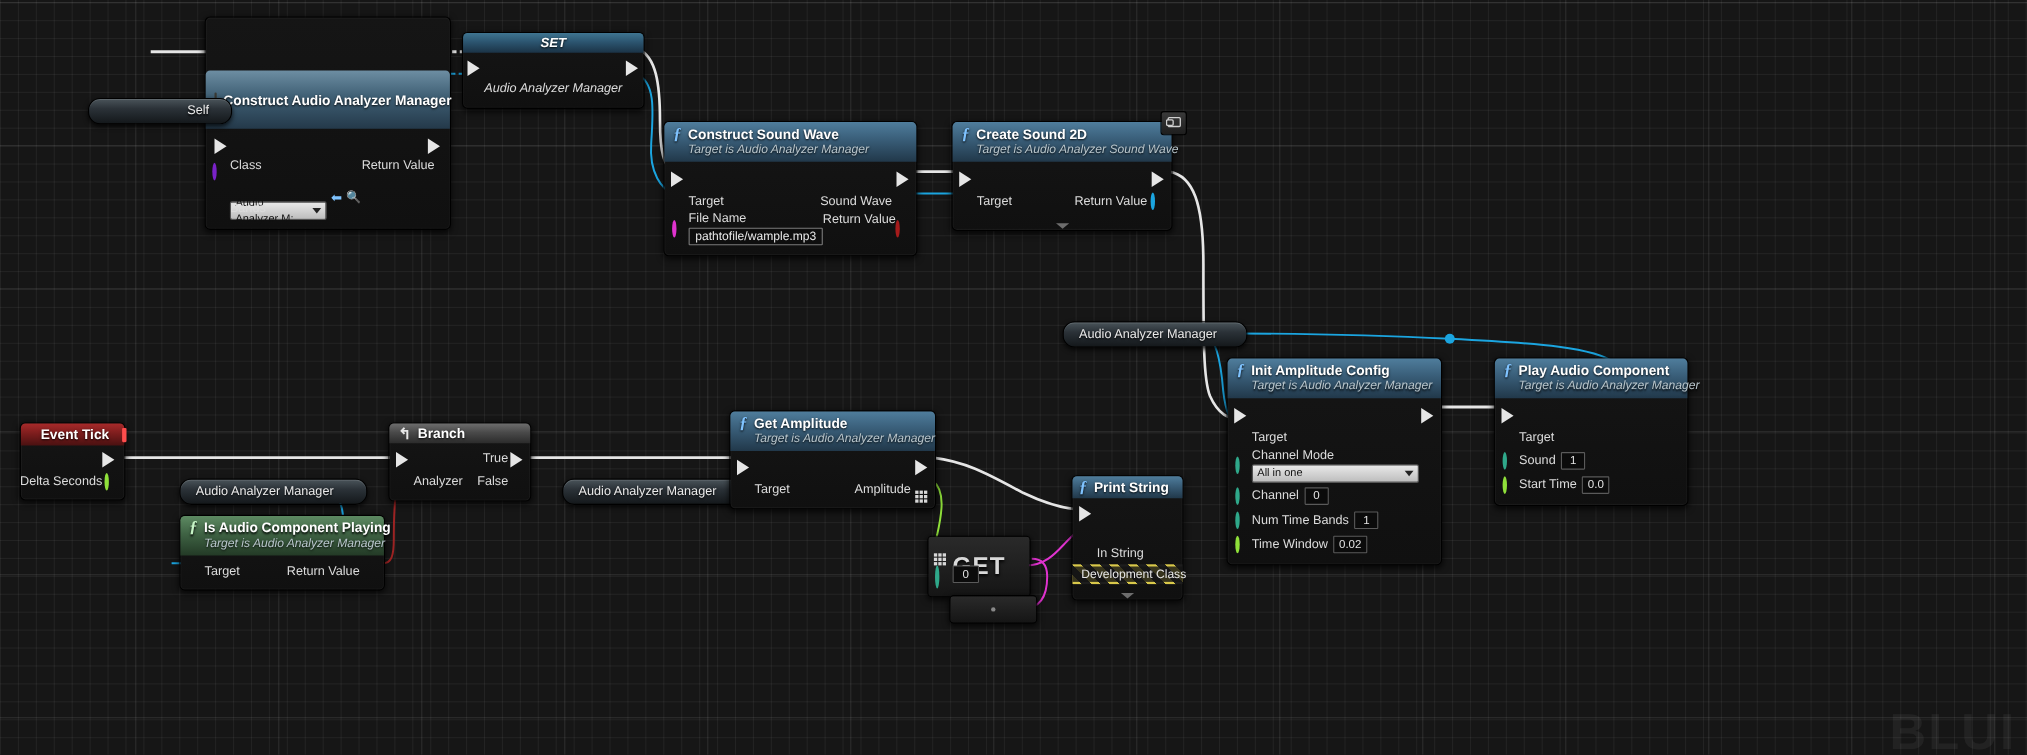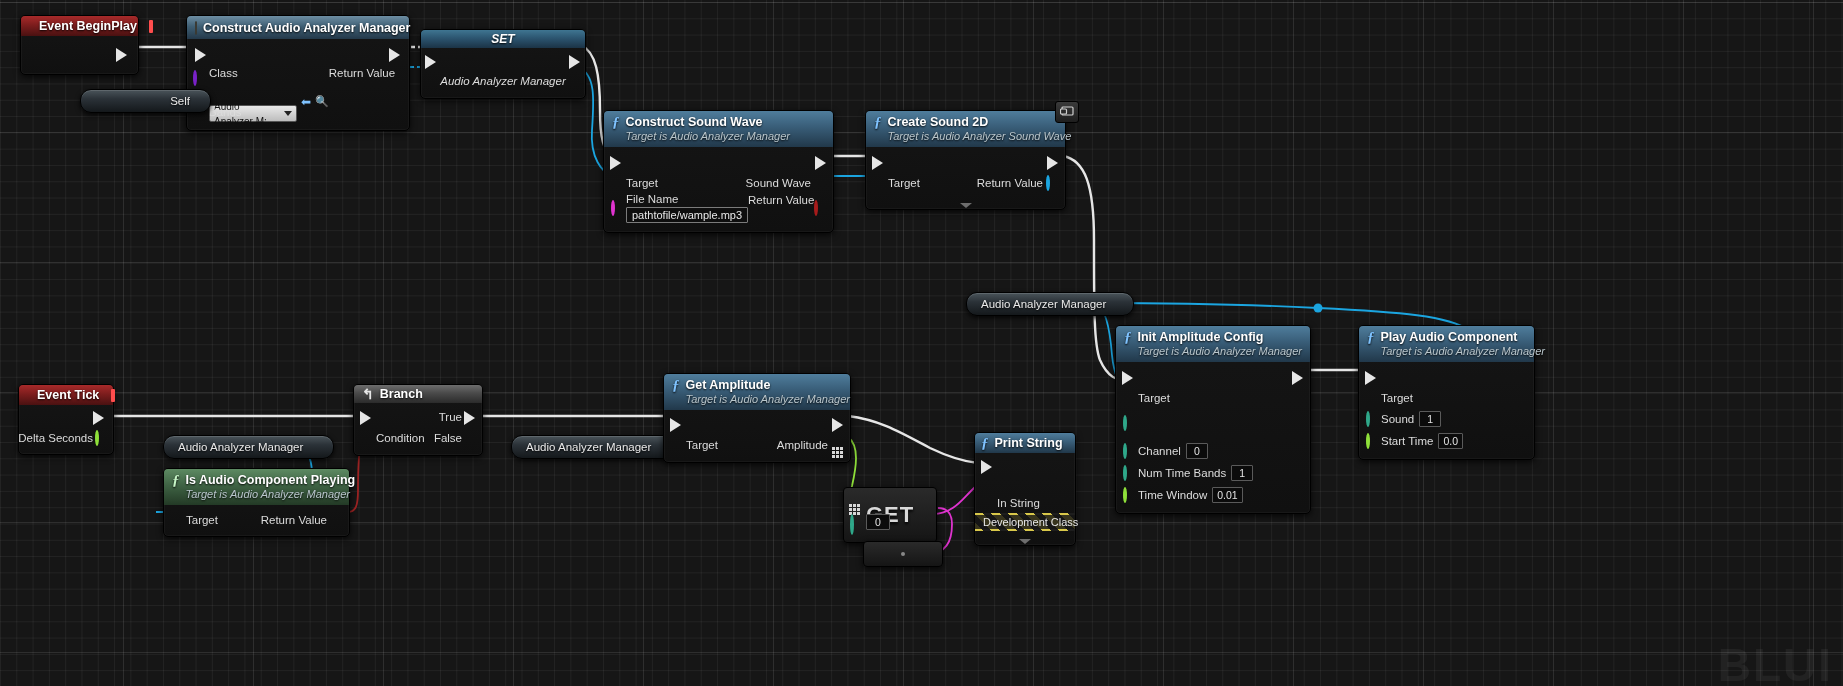--- a/index.html
+++ b/index.html
@@ -170,36 +170,23 @@
     <path d="M848,416 C880,420 900,432 930,448 C955,460 968,462 978,463" stroke="#e6e6e6" stroke-width="2.4" fill="none"></path>
 
     <path d="M848,437 C860,446 856,468 852,486 C850,494 850,496 850,498" stroke="#8fe03a" stroke-width="1.8" fill="none"></path>
 
     <path d="M933,514 C952,514 962,500 970,492 C974,488 976,486 978,484" stroke="#e033cf" stroke-width="1.8" fill="none"></path>
 
     <path d="M880,553 C896,553 900,553 908,553" stroke="#8fe03a" stroke-width="1.8" fill="none"></path>
     <path d="M930,553 C948,553 952,538 952,524 C952,512 946,508 938,508" stroke="#e033cf" stroke-width="1.8" fill="none"></path>
   </svg>
 
-  <div class="node" style="left:20px;top:15px;width:117px;">
-    <div class="nhead head-event" style="padding:3px 6px 3px 6px;display:flex;align-items:center;">
-      <span class="evdia"></span>
-      <span class="ntitle" style="margin-left:6px;">Event BeginPlay</span>
-      <span class="spacer"></span>
-      <span class="evsq"></span>
-    </div>
-    <div class="nbody" style="height:38px;padding:0;">
-      <div class="row rrow" style="height:38px;padding-right:10px;">
-        <span class="arr"></span>
-      </div>
-    </div>
-  </div>
 
   <div class="node" style="left:186px;top:15px;width:222px;">
-    <div class="nhead head-ctor" style="align-items:center;padding:4px 8px;">
+    <div class="nhead head-ctor" style="align-items:center;padding:19px 8px;margin-top:48px;">
       <span class="ctorico"></span>
       <span class="ntitle">Construct Audio Analyzer Manager</span>
     </div>
     <div class="nbody" style="padding-top:4px;">
 
       <div class="row" style="height:22px;">
         <span class="pin l" style="left:8px;">
           <span class="arr"></span>
         </span>
         <span class="spacer"></span>
@@ -370,41 +357,48 @@
       <div class="row lrow" style="height:21px;">
         <span class="pin l" style="left:7px;">
           <span class="dot" style="background:#1ba5e0;"></span>
         </span>
         <span class="lbl">Target</span>
       </div>
       <div class="row tall" style="align-items:flex-start;height:32px;">
         <span class="pin l" style="left:7px;top:9px;transform:none;">
           <span class="ring" style="border-color:#2fa88a;"></span>
         </span>
+        <div style="padding-left:22px;width:152px;">
+          <div class="lbl">Channel Mode</div>
+          <div class="combo" style="margin-top:2px;">
+            <span class="cv">All in one</span>
+            <span class="caret"></span>
+          </div>
+        </div>
       </div>
       <div class="row lrow" style="height:22px;">
         <span class="pin l" style="left:7px;">
           <span class="ring" style="border-color:#2fa88a;"></span>
         </span>
         <span class="lbl">Channel</span>
         <span class="vfield">0</span>
       </div>
       <div class="row lrow" style="height:22px;">
         <span class="pin l" style="left:7px;">
           <span class="ring" style="border-color:#2fa88a;"></span>
         </span>
         <span class="lbl">Num Time Bands</span>
         <span class="vfield">1</span>
       </div>
       <div class="row lrow" style="height:22px;">
         <span class="pin l" style="left:7px;">
           <span class="ring" style="border-color:#8fe03a;"></span>
         </span>
         <span class="lbl">Time Window</span>
-        <span class="vfield">0.01</span>
+        <span class="vfield">0.02</span>
       </div>
     </div>
   </div>
 
   <div class="node" style="left:1358px;top:325px;width:175px;">
     <div class="nhead head-fn">
       <span class="fnico">ƒ</span>
       <div>
         <div class="ntitle">Play Audio Component</div>
         <div class="nsub">Target is Audio Analyzer Manager</div>
@@ -502,21 +496,21 @@
         <span class="spacer"></span>
         <span class="lbl" style="padding-right:20px;">True</span>
         <span class="pin r" style="right:6px;">
           <span class="arr"></span>
         </span>
       </div>
       <div class="row" style="height:21px;">
         <span class="pin l" style="left:7px;">
           <span class="dot" style="background:#9c2323;"></span>
         </span>
-        <span class="lbl" style="padding-left:22px;">Condition</span>
+        <span class="lbl" style="padding-left:22px;">Analyzer</span>
         <span class="spacer"></span>
         <span class="lbl" style="padding-right:20px;">False</span>
         <span class="pin r" style="right:6px;">
           <span class="arr outline"></span>
         </span>
       </div>
     </div>
   </div>
 
   <div class="pill" style="left:511px;top:435px;width:134px;">

